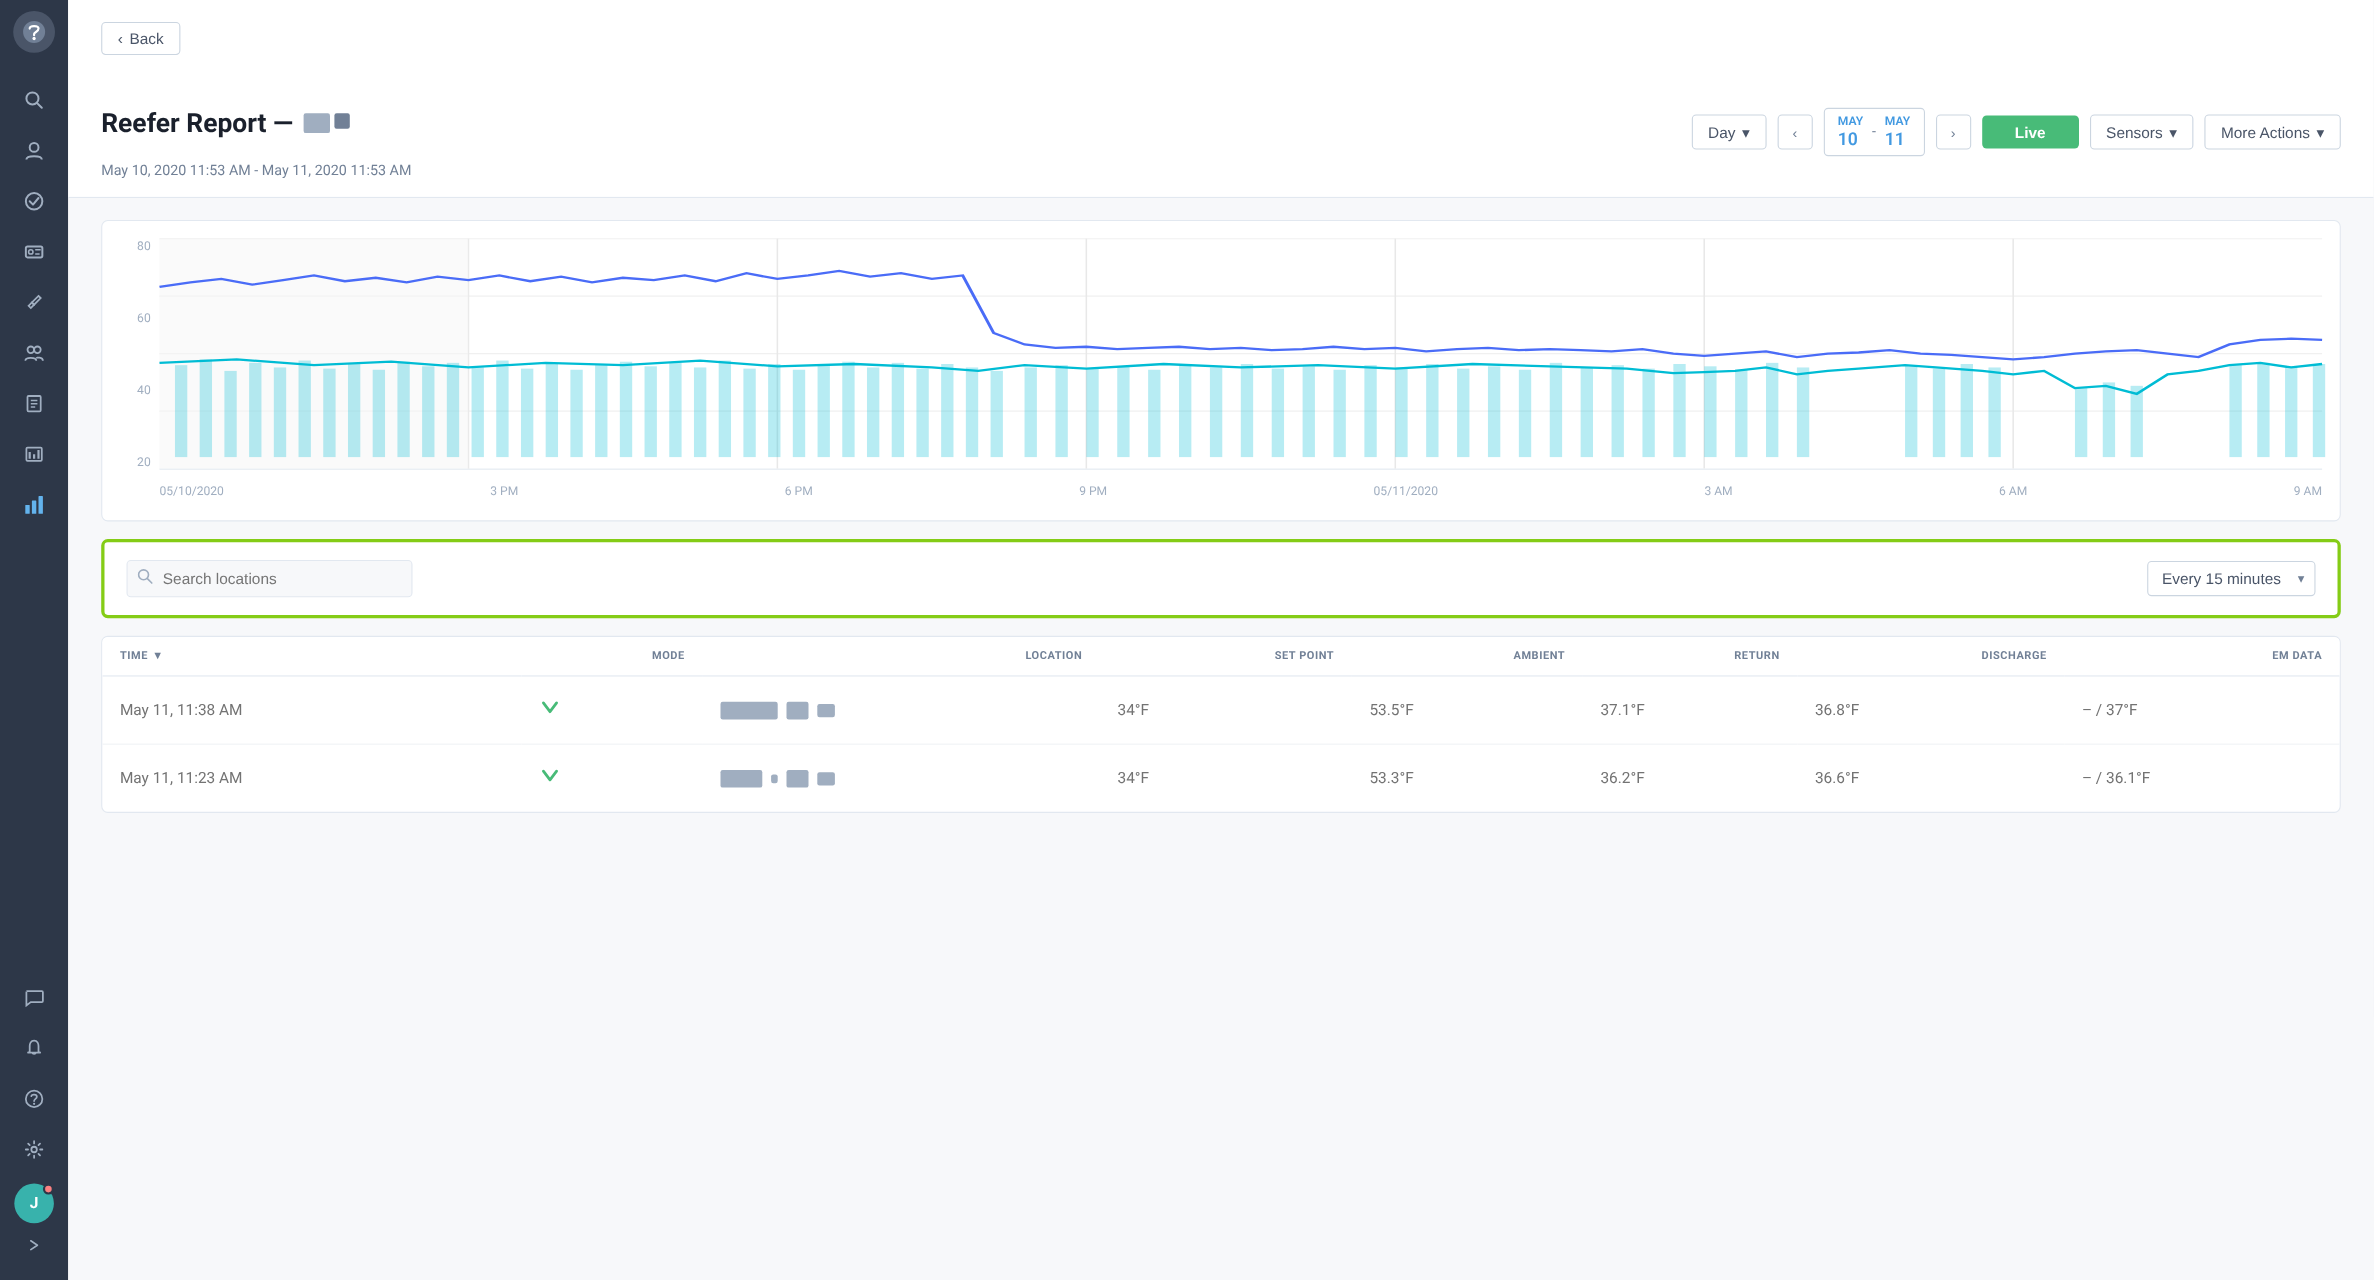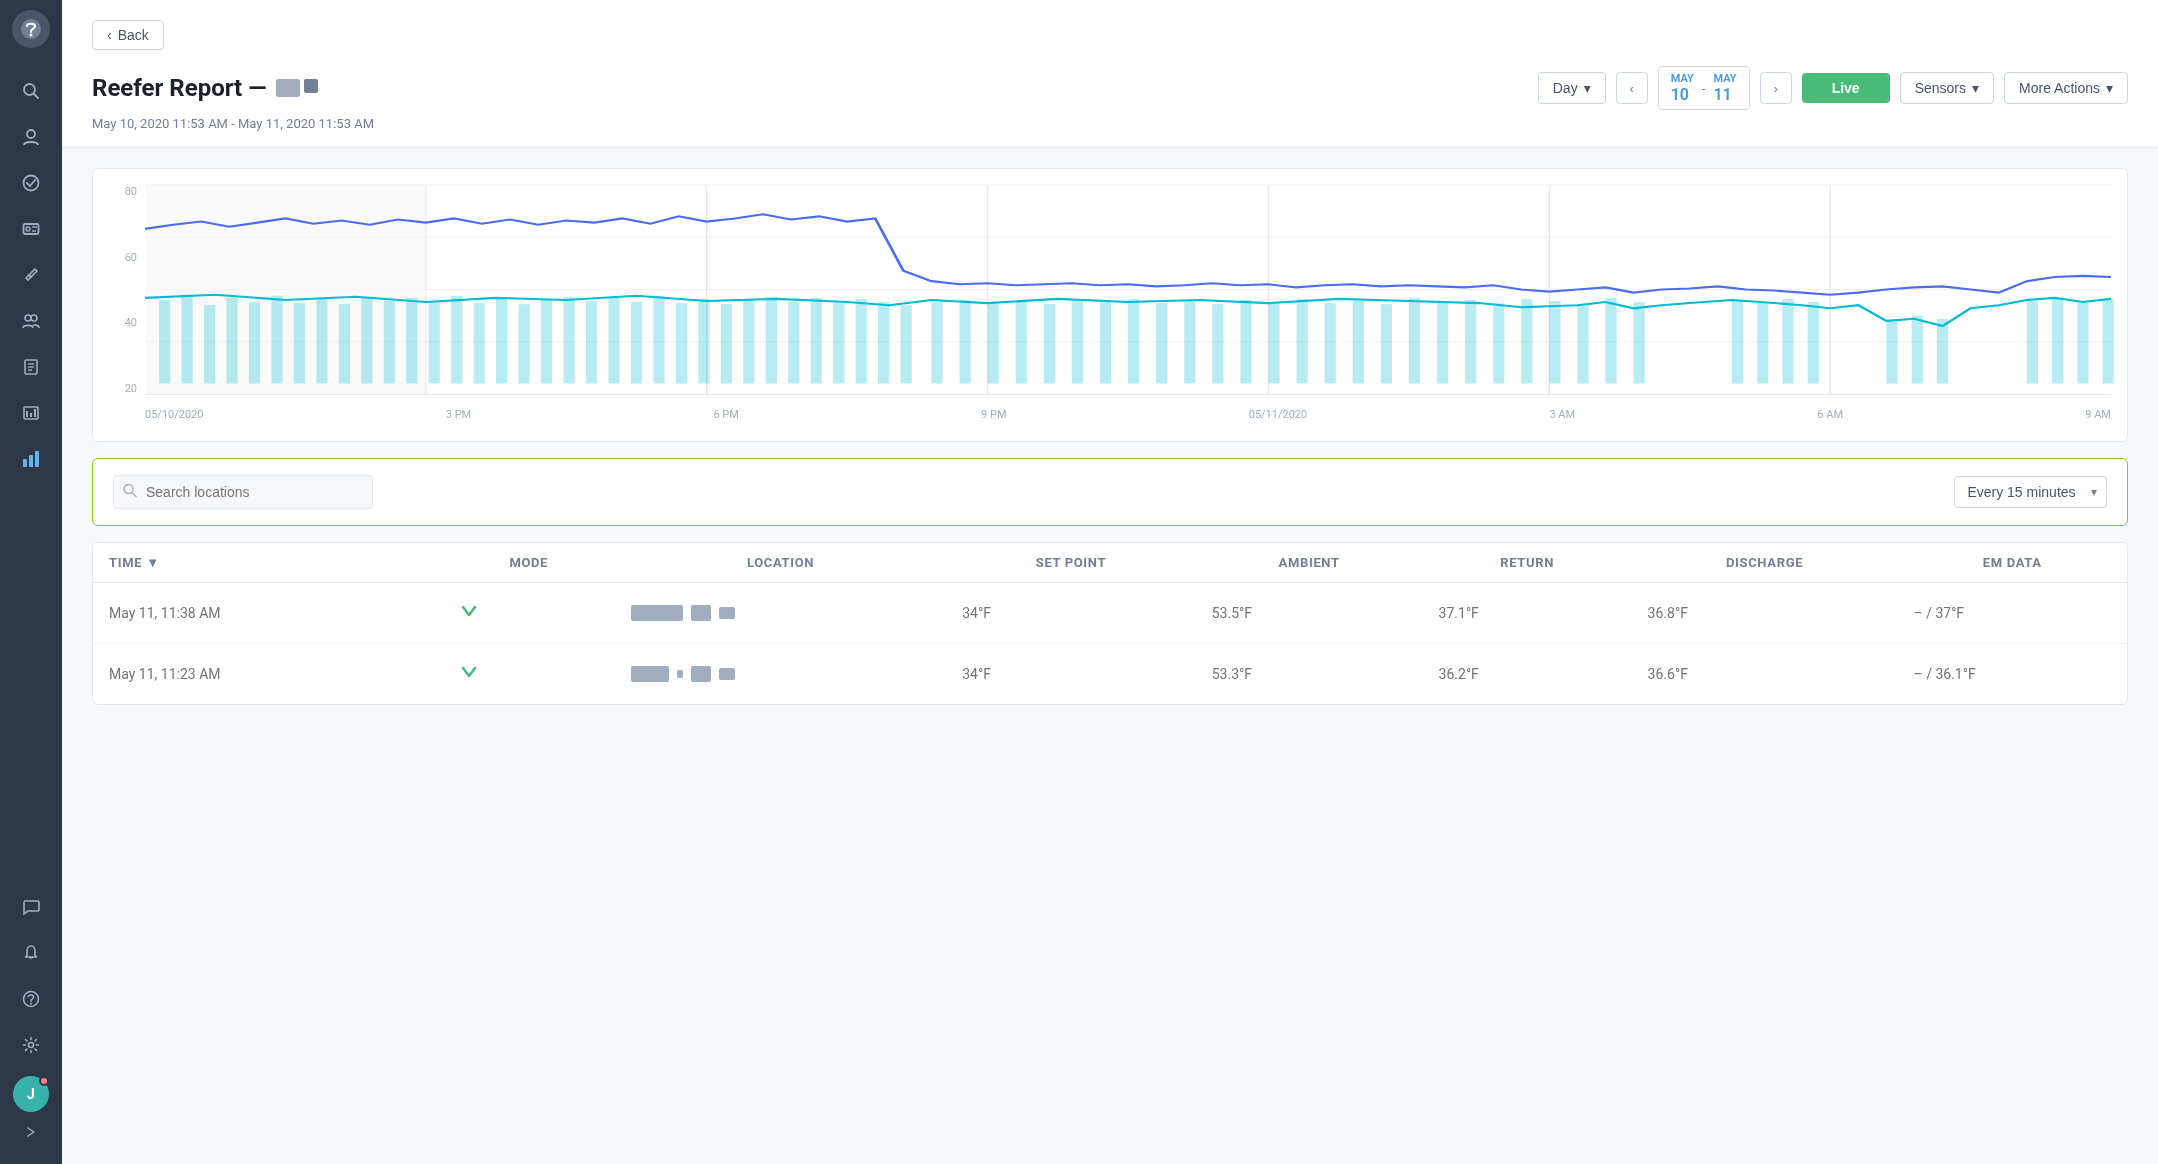--- a/index.html
+++ b/index.html
@@ -80,23 +80,24 @@
       padding: 6px 14px;
       border-radius: 4px;
       font-size: 14px;
       color: #4a5568;
       cursor: pointer;
       margin-bottom: 16px;
     }
 
     .header-row {
       display: flex;
-      align-items: center;
+      align-items: flex-start;
       justify-content: space-between;
       margin-bottom: 6px;
+      margin-top: 32px;
     }
     .report-title {
       display: flex; align-items: center; gap: 10px;
       font-size: 24px; font-weight: 700; color: #1a202c;
     }
     .title-icons { display: flex; gap: 4px; }
     .title-icon-box {
       width: 24px; height: 18px;
       background: #a0aec0;
       border-radius: 2px;
@@ -181,21 +182,21 @@
     }
     .chart-svg {
       width: 100%; height: 100%;
       overflow: visible;
     }
 
     
     .filter-section {
       background: white;
       margin: 0 30px 16px 30px;
-      border: 1px solid #84cc16;
+      border: 3px solid #84cc16;
       border-radius: 6px;
       padding: 16px 20px;
       display: flex;
       align-items: center;
       justify-content: space-between;
     }
     .search-input-wrap {
       position: relative;
       width: 260px;
     }
@@ -242,22 +243,22 @@
       border-radius: 6px;
       overflow: hidden;
     }
     table {
       width: 100%;
       border-collapse: collapse;
       font-size: 14px;
     }
     thead th {
       padding: 12px 16px;
-      text-align: center;
-      font-size: 13px;
+      text-align: right;
+      font-size: 10px;
       font-weight: 700;
       color: #718096;
       letter-spacing: 0.05em;
       text-transform: uppercase;
       border-bottom: 1px solid #e2e8f0;
       background: white;
     }
     .th-sort { display: flex; align-items: center; gap: 4px; }
     tbody tr {
       border-bottom: 1px solid #f0f2f5;

